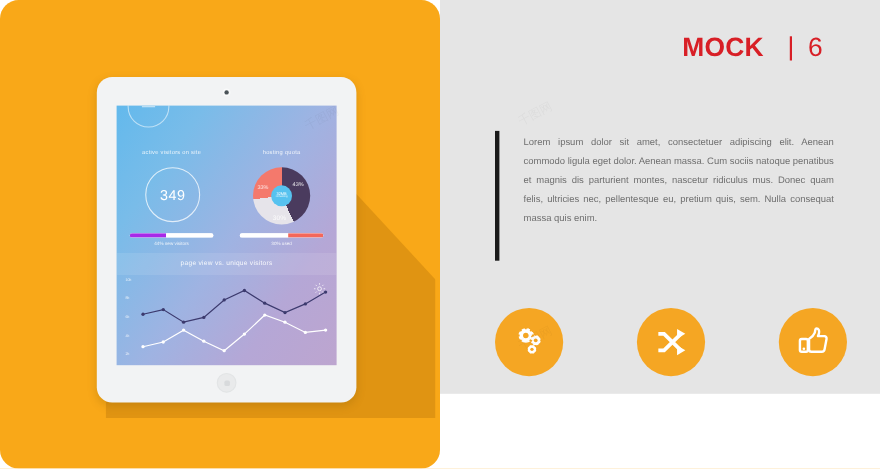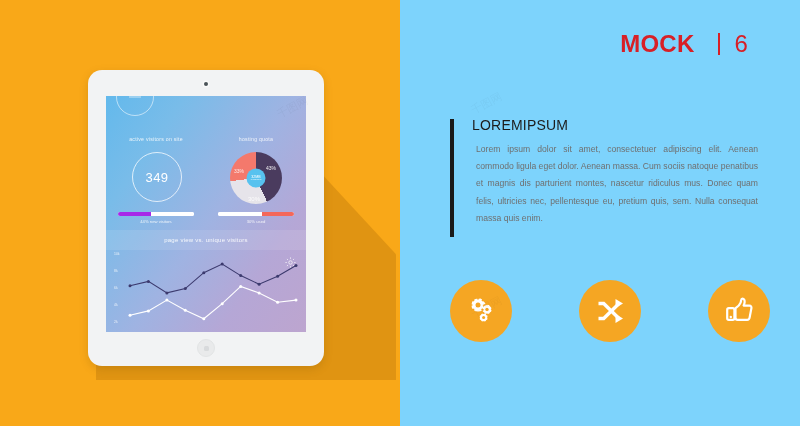--- a/index.html
+++ b/index.html
@@ -16,20 +16,21 @@
     -webkit-font-smoothing: antialiased;
   }
 
   
   .orange-panel {
     position: absolute;
     left: 0; top: 0;
     width: 400px;
     height: 426px;
     background: #f9a818;
+    border-radius: 17px;
   }
 
   
   .flat-shadow {
     position: absolute;
     left: 0;
     top: 0;
     width: 400px;
     height: 426px;
     overflow: hidden;
@@ -272,22 +273,22 @@
     font-size: 3.4px;
     color: rgba(255,255,255,0.8);
   }
 
   
   .right {
     position: absolute;
     left: 400px;
     top: 0;
     width: 400px;
-    height: 426px;
-    background: #7dd3fc;
+    height: 358px;
+    background: #e5e5e5;
   }
 
   .mockups-title {
     position: absolute;
     right: 52px;
     top: 30px;
     font-size: 24px;
     font-weight: bold;
     letter-spacing: 0.2px;
     white-space: nowrap;
@@ -469,21 +470,20 @@
 <div class="right">
 
   <div class="mockups-title">
     <span class="t-red">MOCK</span>
     <span class="t-pipe"></span>
     <span class="t-num">6</span>
   </div>
 
   <div class="body-block">
     <div class="body-rule"></div>
-    <h2 class="body-title">LOREMIPSUM</h2>
     <p class="body-text">Lorem ipsum dolor sit amet, consectetuer adipiscing elit. Aenean commodo ligula eget dolor. Aenean massa. Cum sociis natoque penatibus et magnis dis parturient montes, nascetur ridiculus mus. Donec quam felis, ultricies nec, pellentesque eu, pretium quis, sem. Nulla consequat massa quis enim.</p>
   </div>
 
   <div class="icon-row">
 
     <div class="icon-circle">
       <svg width="34" height="34" viewBox="0 0 34 34">
         <g fill="#ffffff">
           <path d="M13.4 5.2l1.6.55.95-1.4 2.0 1.2-.5 1.6 1.25 1.25 1.6-.5 1.2 2.0-1.4.95.55 1.6-2.3.45-.55 1.6-1.6-.55-1.4.95-1.25-1.25.5-1.6-2.0-1.2.95-1.4-1.6-.55.45-2.3z"></path>
           <circle cx="14.0" cy="11.0" r="6.6"></circle>

